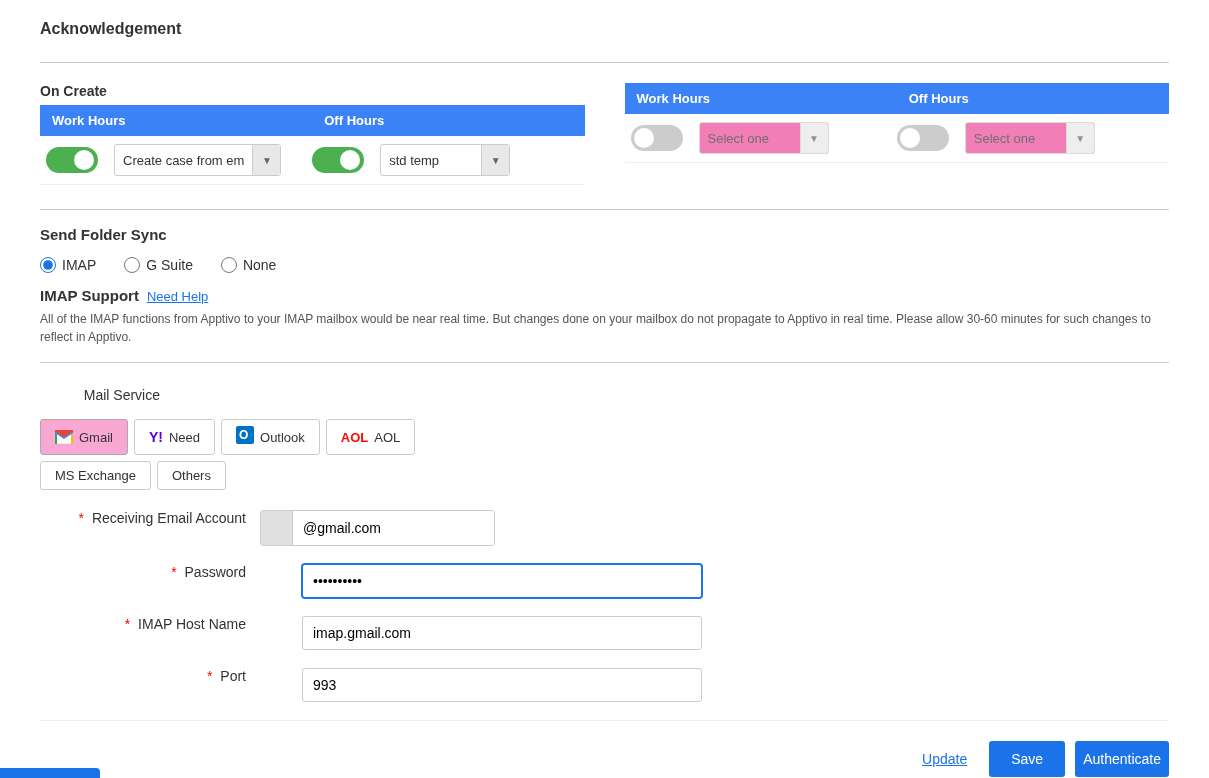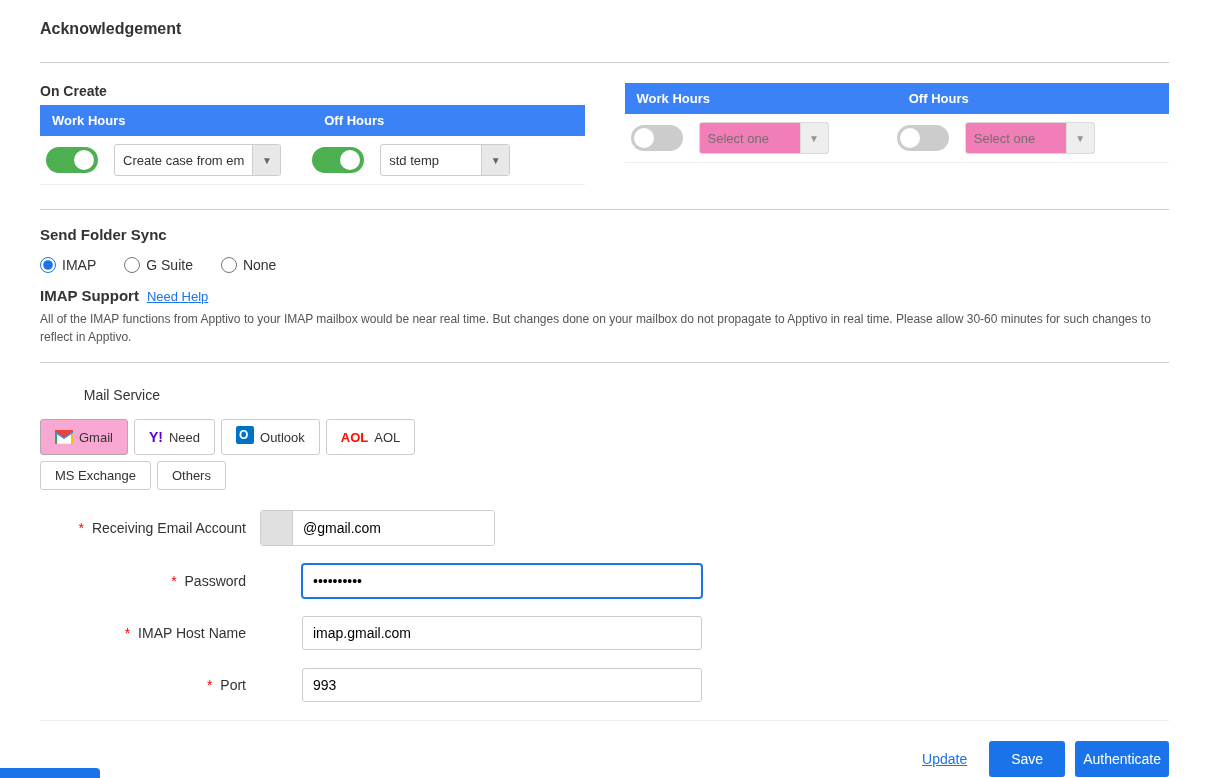--- a/index.html
+++ b/index.html
@@ -278,21 +278,20 @@
       border-color: #aaa;
     }
 
     .mail-btn .icon {
       font-size: 16px;
     }
 
     
     .form-field-row {
       display: flex;
-      align-items: center;
       margin-bottom: 18px;
     }
 
     .form-field-label {
       width: 220px;
       text-align: right;
       padding-right: 14px;
       font-size: 14px;
       color: #333;
     }

